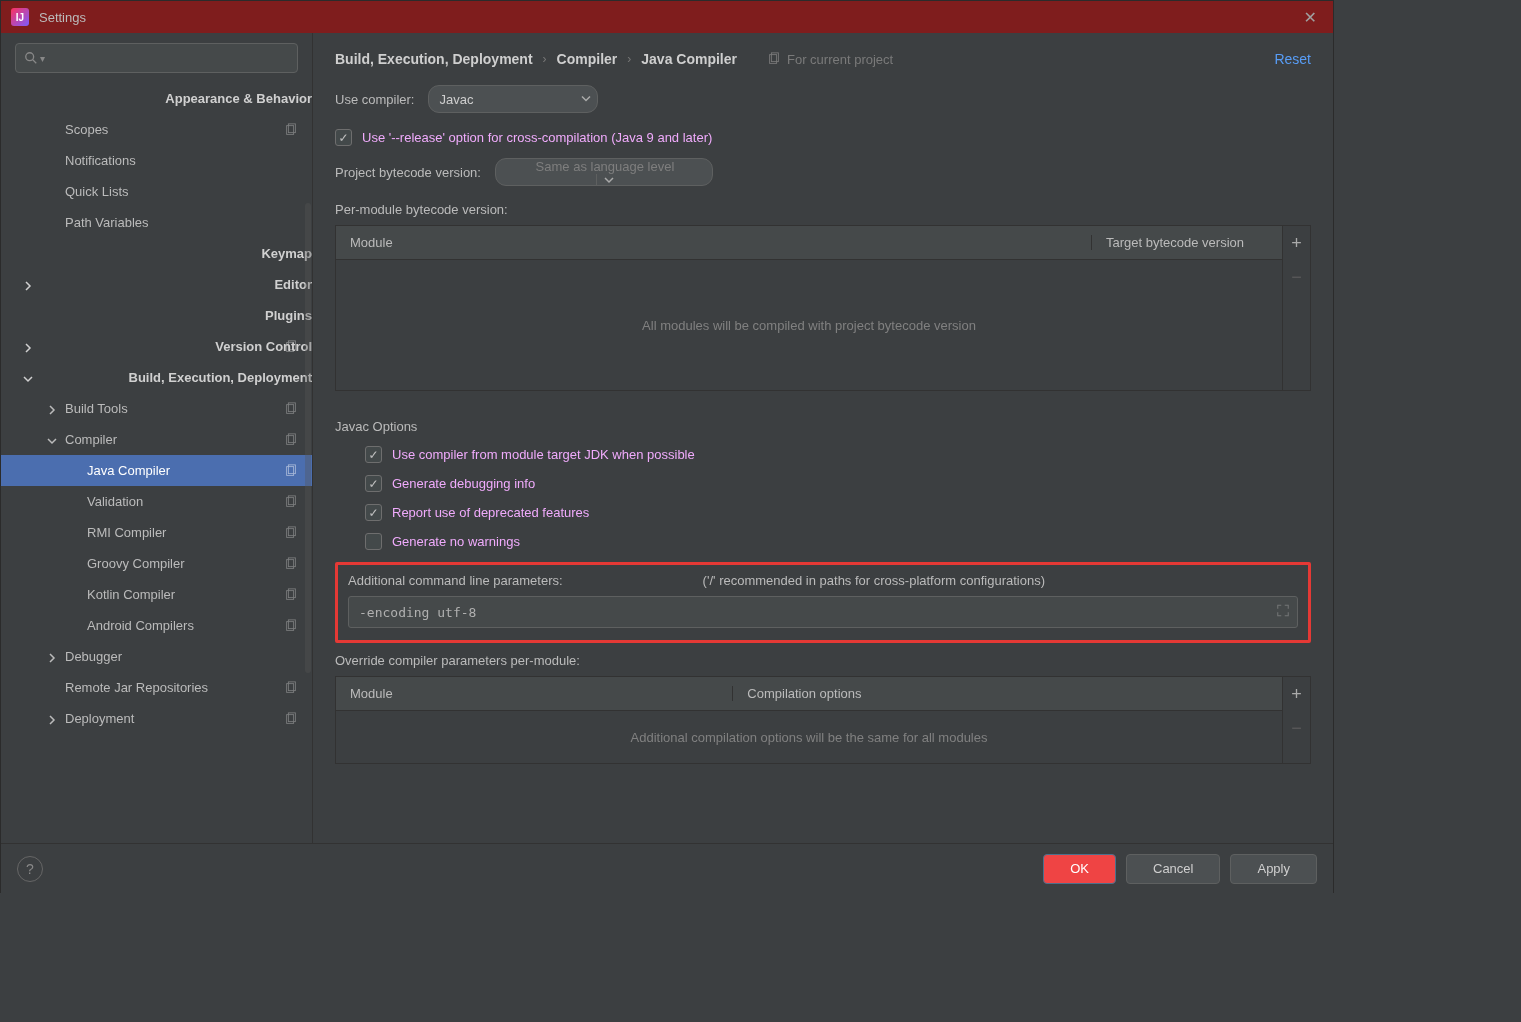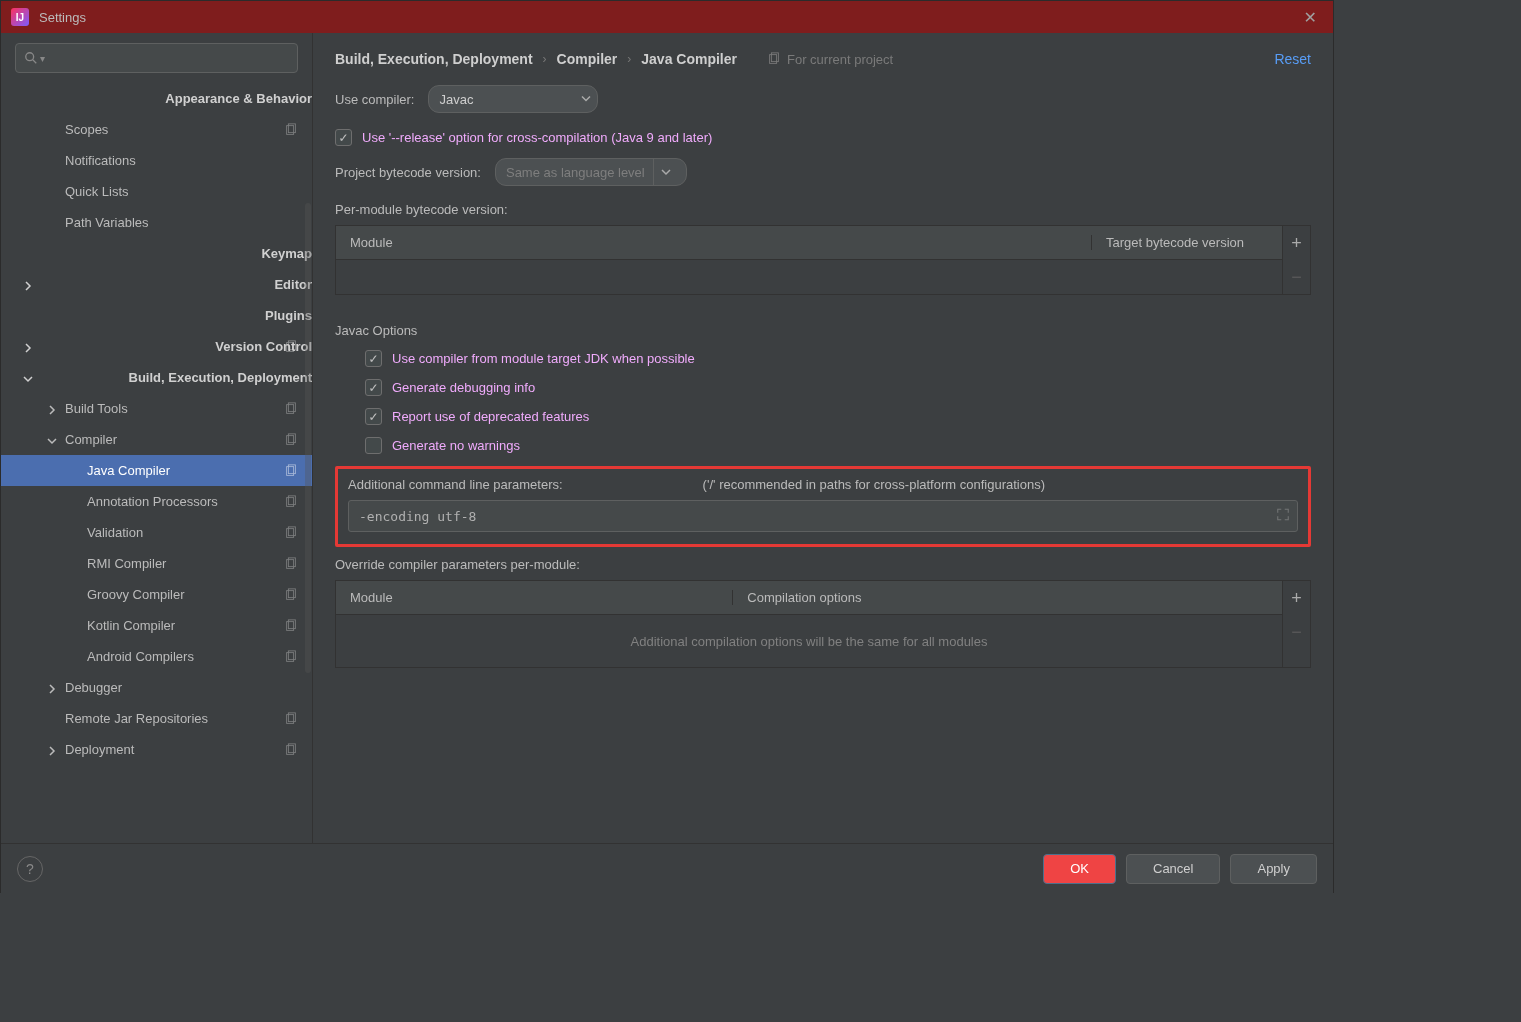--- a/index.html
+++ b/index.html
@@ -193,27 +193,20 @@
               </svg></span>
           </div>
           <div class="tree-item lvl2 selected">
             <span>Java Compiler</span>
             <span class="copy-icon"><svg viewBox="0 0 16 16">
                 <rect x="3" y="3" width="8" height="10" fill="none" stroke="currentColor"></rect>
                 <rect x="5" y="1" width="8" height="10" fill="none" stroke="currentColor"></rect>
               </svg></span>
           </div>
           <div class="tree-item lvl2">
-            <span>Annotation Processors</span>
-            <span class="copy-icon"><svg viewBox="0 0 16 16">
-                <rect x="3" y="3" width="8" height="10" fill="none" stroke="currentColor"></rect>
-                <rect x="5" y="1" width="8" height="10" fill="none" stroke="currentColor"></rect>
-              </svg></span>
-          </div>
-          <div class="tree-item lvl2">
             <span>Validation</span>
             <span class="copy-icon"><svg viewBox="0 0 16 16">
                 <rect x="3" y="3" width="8" height="10" fill="none" stroke="currentColor"></rect>
                 <rect x="5" y="1" width="8" height="10" fill="none" stroke="currentColor"></rect>
               </svg></span>
           </div>
           <div class="tree-item lvl2">
             <span>RMI Compiler</span>
             <span class="copy-icon"><svg viewBox="0 0 16 16">
                 <rect x="3" y="3" width="8" height="10" fill="none" stroke="currentColor"></rect>
@@ -299,37 +292,38 @@
           </div>
         </div>
 
         <div class="checkbox-row">
           <div class="checkbox checked"></div>
           <span class="cb-label">Use '--release' option for cross-compilation (Java 9 and later)</span>
         </div>
 
         <div class="row">
           <span class="lbl">Project bytecode version:</span>
-          <div class="select split" style="width:192px;">
+          <div class="select split" style="width:218px;flex-direction:column;">
             <span class="text" style="padding-left:0;">Same as language level</span>
             <span class="dd-btn">
                 <svg class="chev-down" viewBox="0 0 10 10">
                   <path d="M1 3 L5 7 L9 3" fill="none" stroke="#aaa" stroke-width="1.5"></path>
                 </svg>
               </span>
           </div>
         </div>
 
         <div class="section-label">Per-module bytecode version:</div>
         <div class="table-wrap">
           <div class="table">
             <div class="table-header">
               <div class="th" style="flex:1">Module</div>
               <div class="th" style="width:190px">Target bytecode version</div>
             </div>
+            <div class="table-body">All modules will be compiled with project bytecode version</div>
           </div>
           <div class="tbl-side">
             <div class="btn">+</div>
             <div class="btn disabled">−</div>
           </div>
         </div>
 
         <div class="javac-section">
           <div class="section-label" style="margin-bottom:12px;">Javac Options</div>
           <div class="indent">

